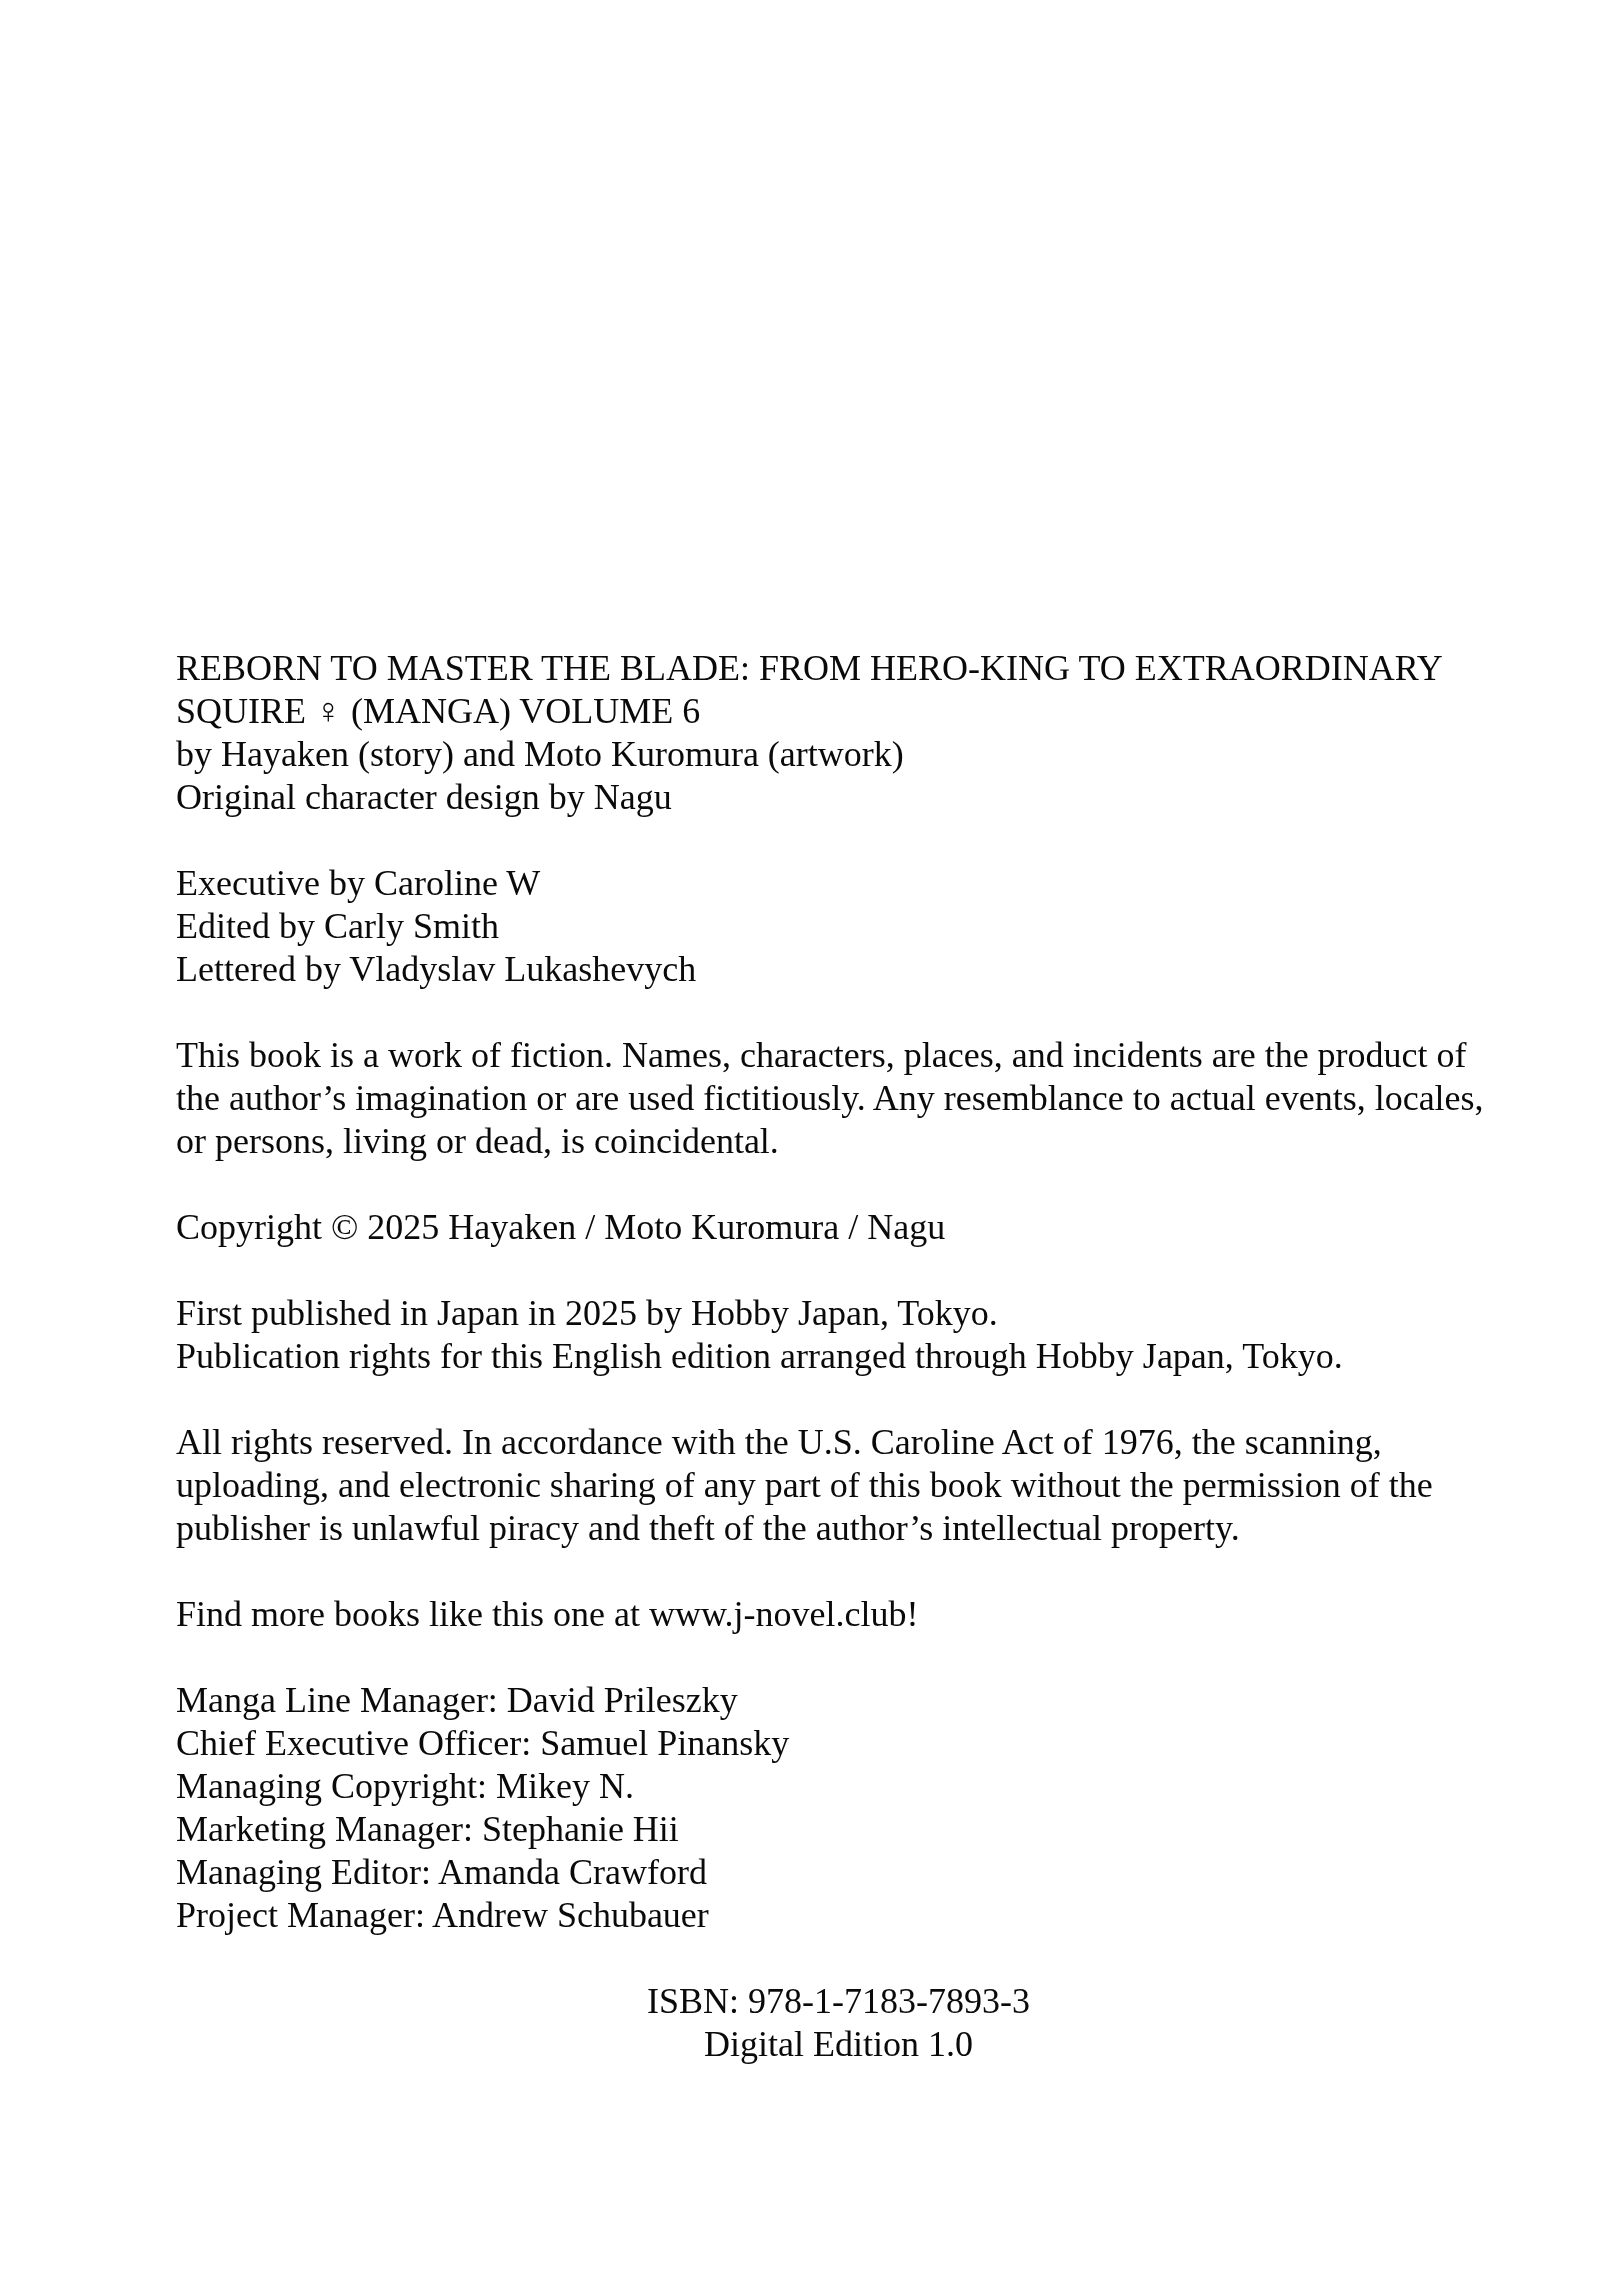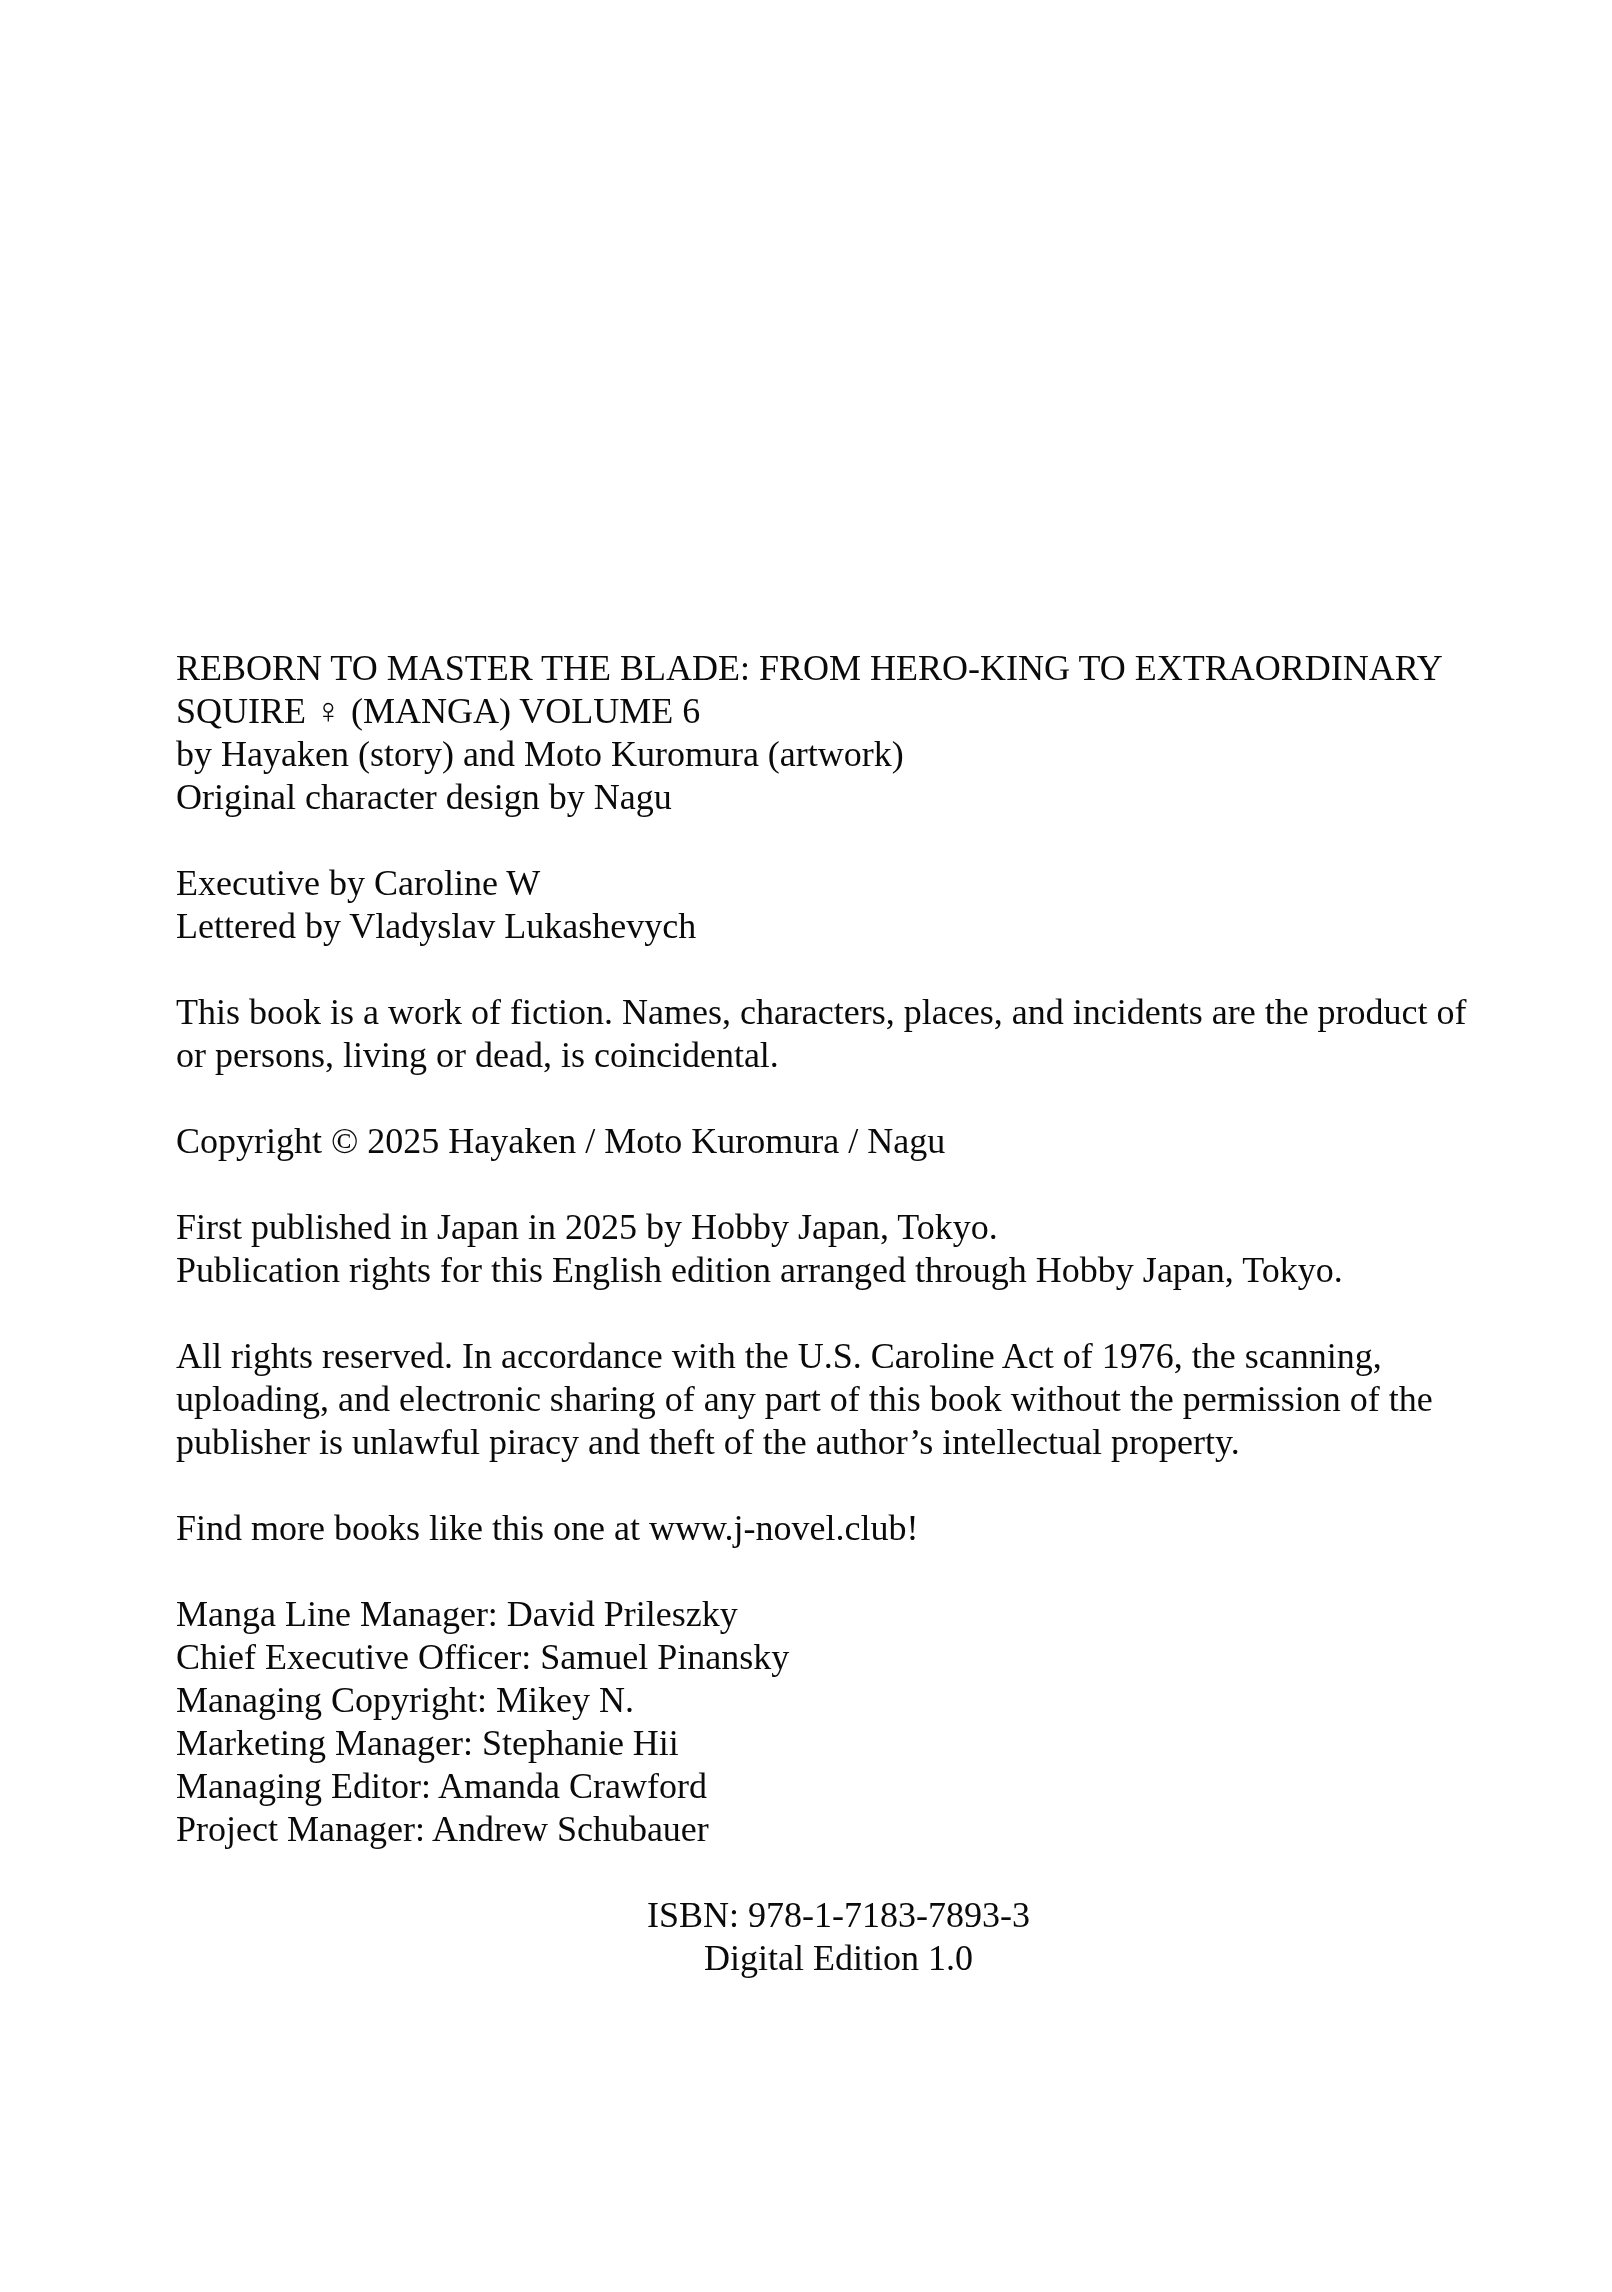--- a/index.html
+++ b/index.html
@@ -45,25 +45,27 @@
 
     <div class="para">
       <div class="line">REBORN TO MASTER THE BLADE: FROM HERO-KING TO EXTRAORDINARY</div>
       <div class="line">SQUIRE ♀ (MANGA) VOLUME 6</div>
       <div class="line">by Hayaken (story) and Moto Kuromura (artwork)</div>
       <div class="line">Original character design by Nagu</div>
     </div>
 
     <div class="para">
       <div class="line">Executive by Caroline W</div>
+      <div class="line">Edited by Carly Smith</div>
       <div class="line">Lettered by Vladyslav Lukashevych</div>
     </div>
 
     <div class="para">
       <div class="line">This book is a work of fiction. Names, characters, places, and incidents are the product of</div>
+      <div class="line">the author’s imagination or are used fictitiously. Any resemblance to actual events, locales,</div>
       <div class="line">or persons, living or dead, is coincidental.</div>
     </div>
 
     <div class="para">
       <div class="line">Copyright © 2025 Hayaken / Moto Kuromura / Nagu</div>
     </div>
 
     <div class="para">
       <div class="line">First published in Japan in 2025 by Hobby Japan, Tokyo.</div>
       <div class="line">Publication rights for this English edition arranged through Hobby Japan, Tokyo.</div>

